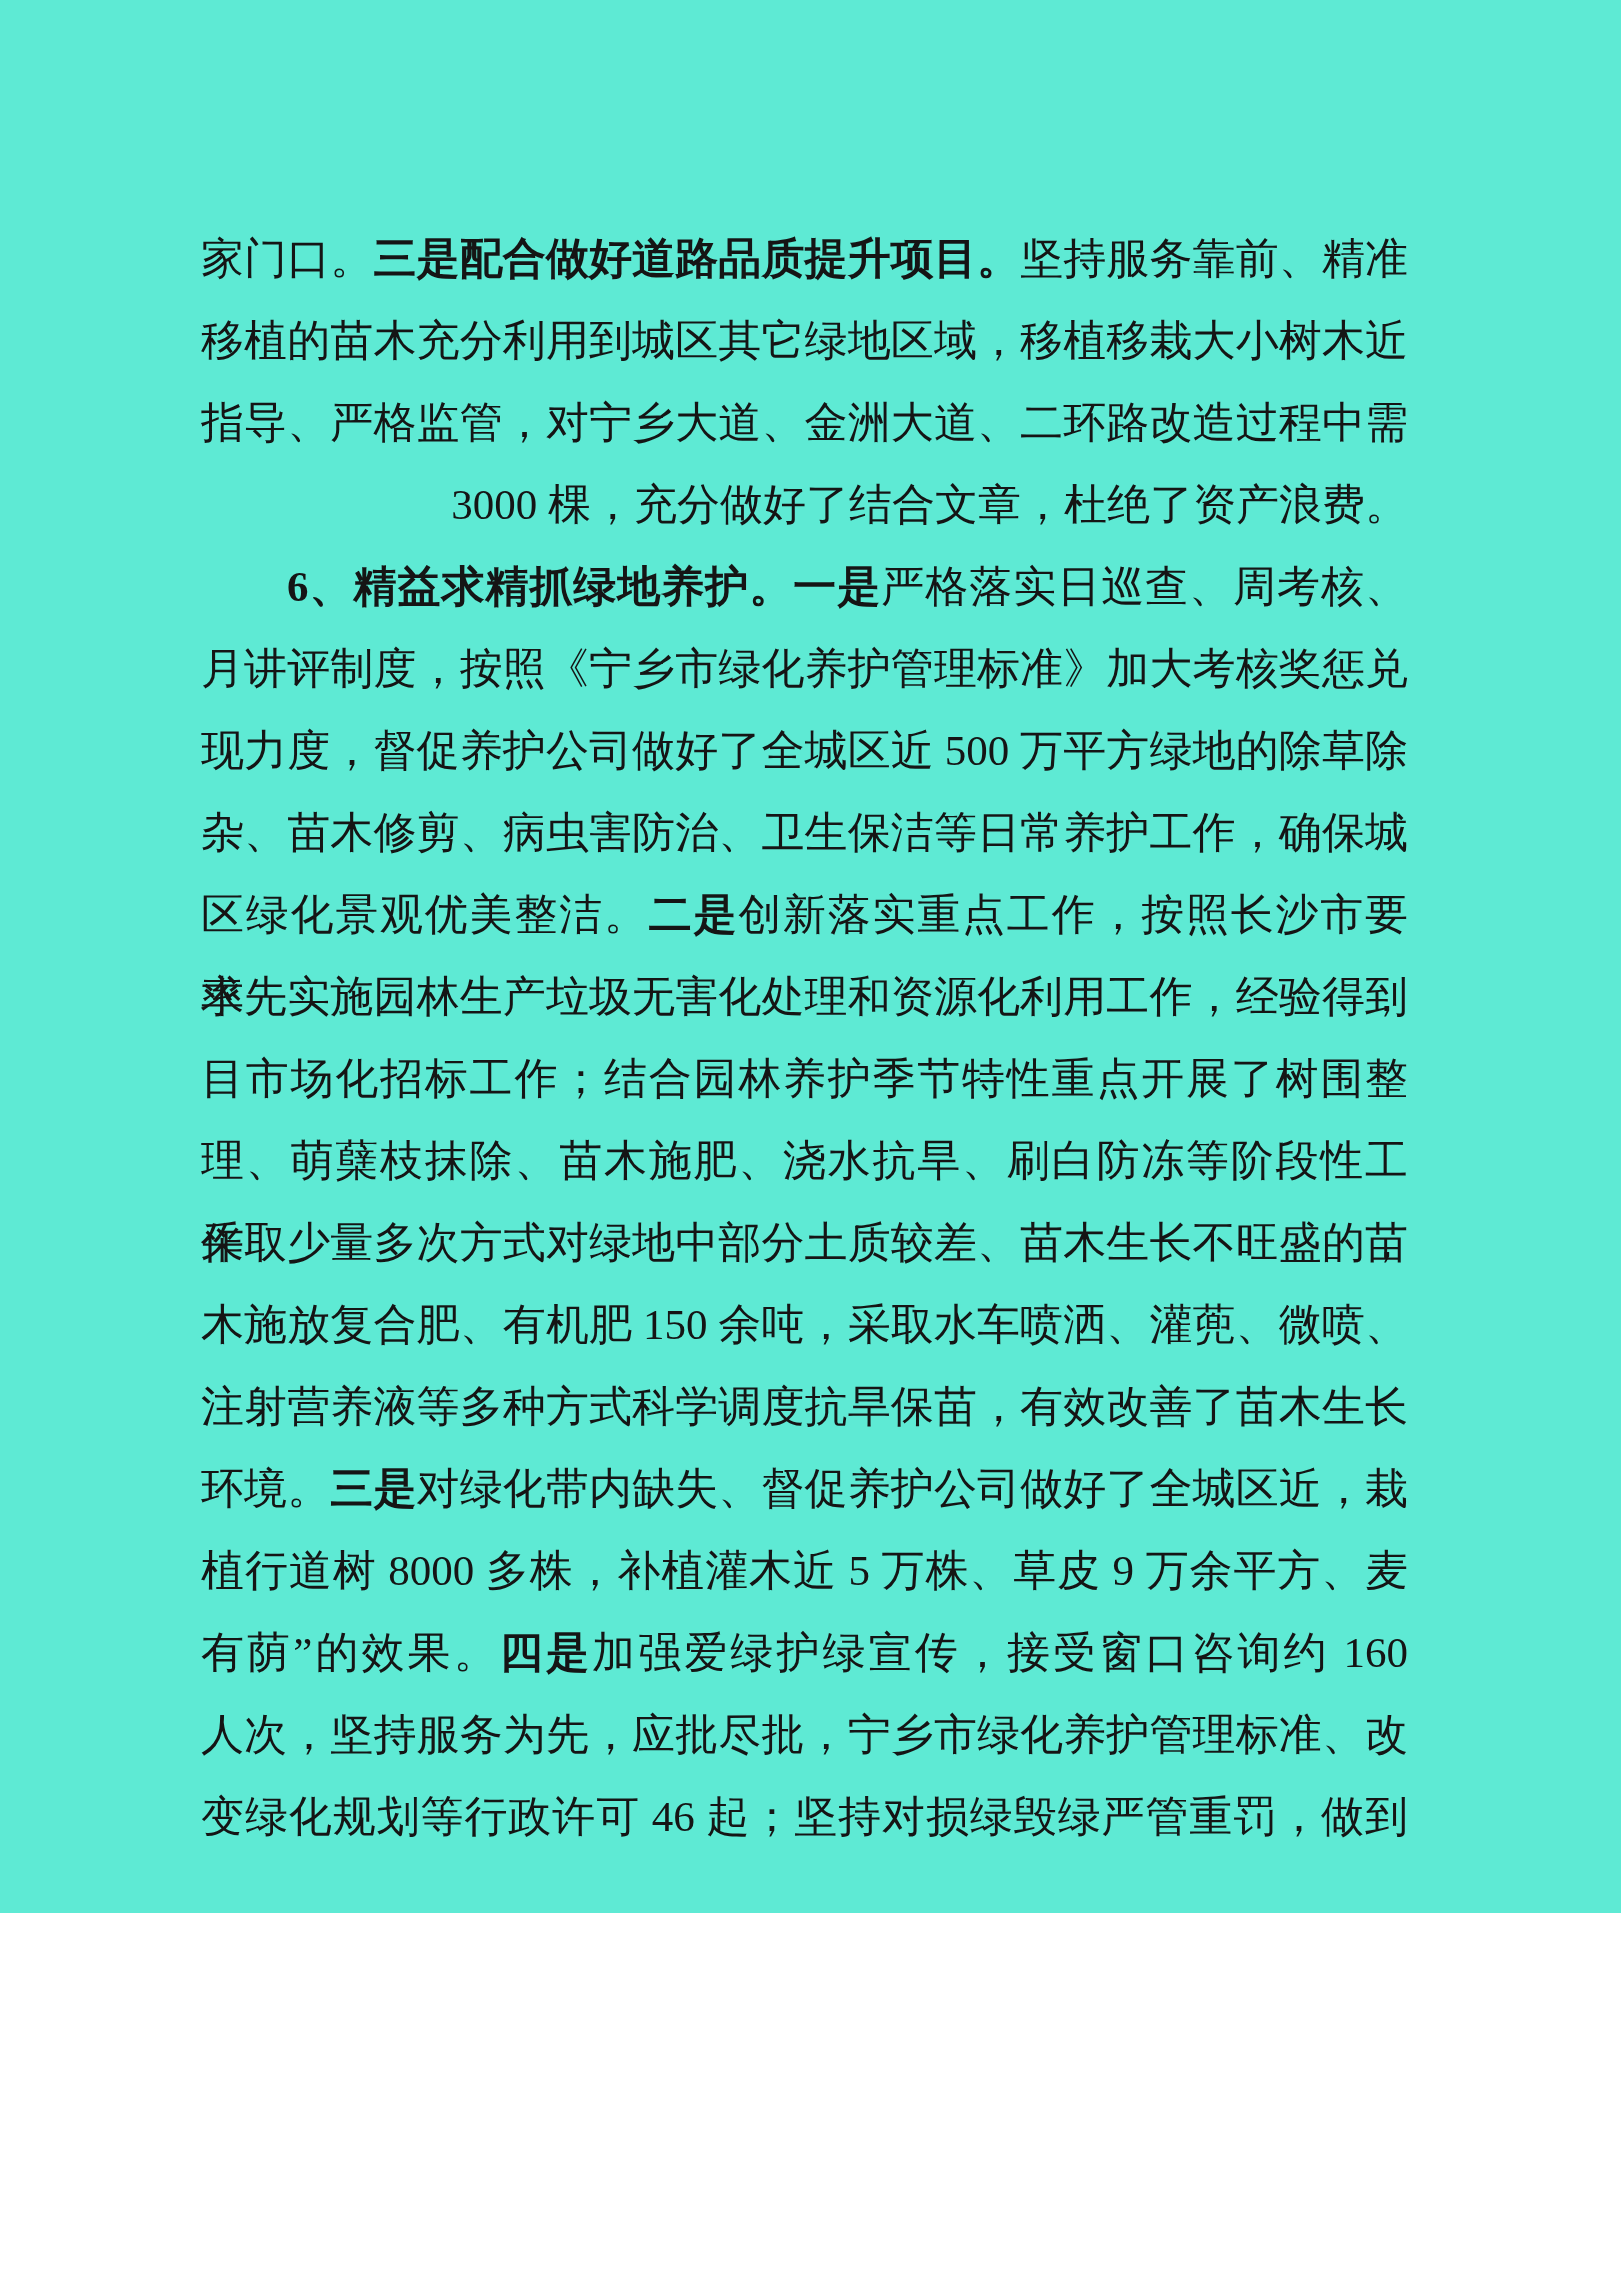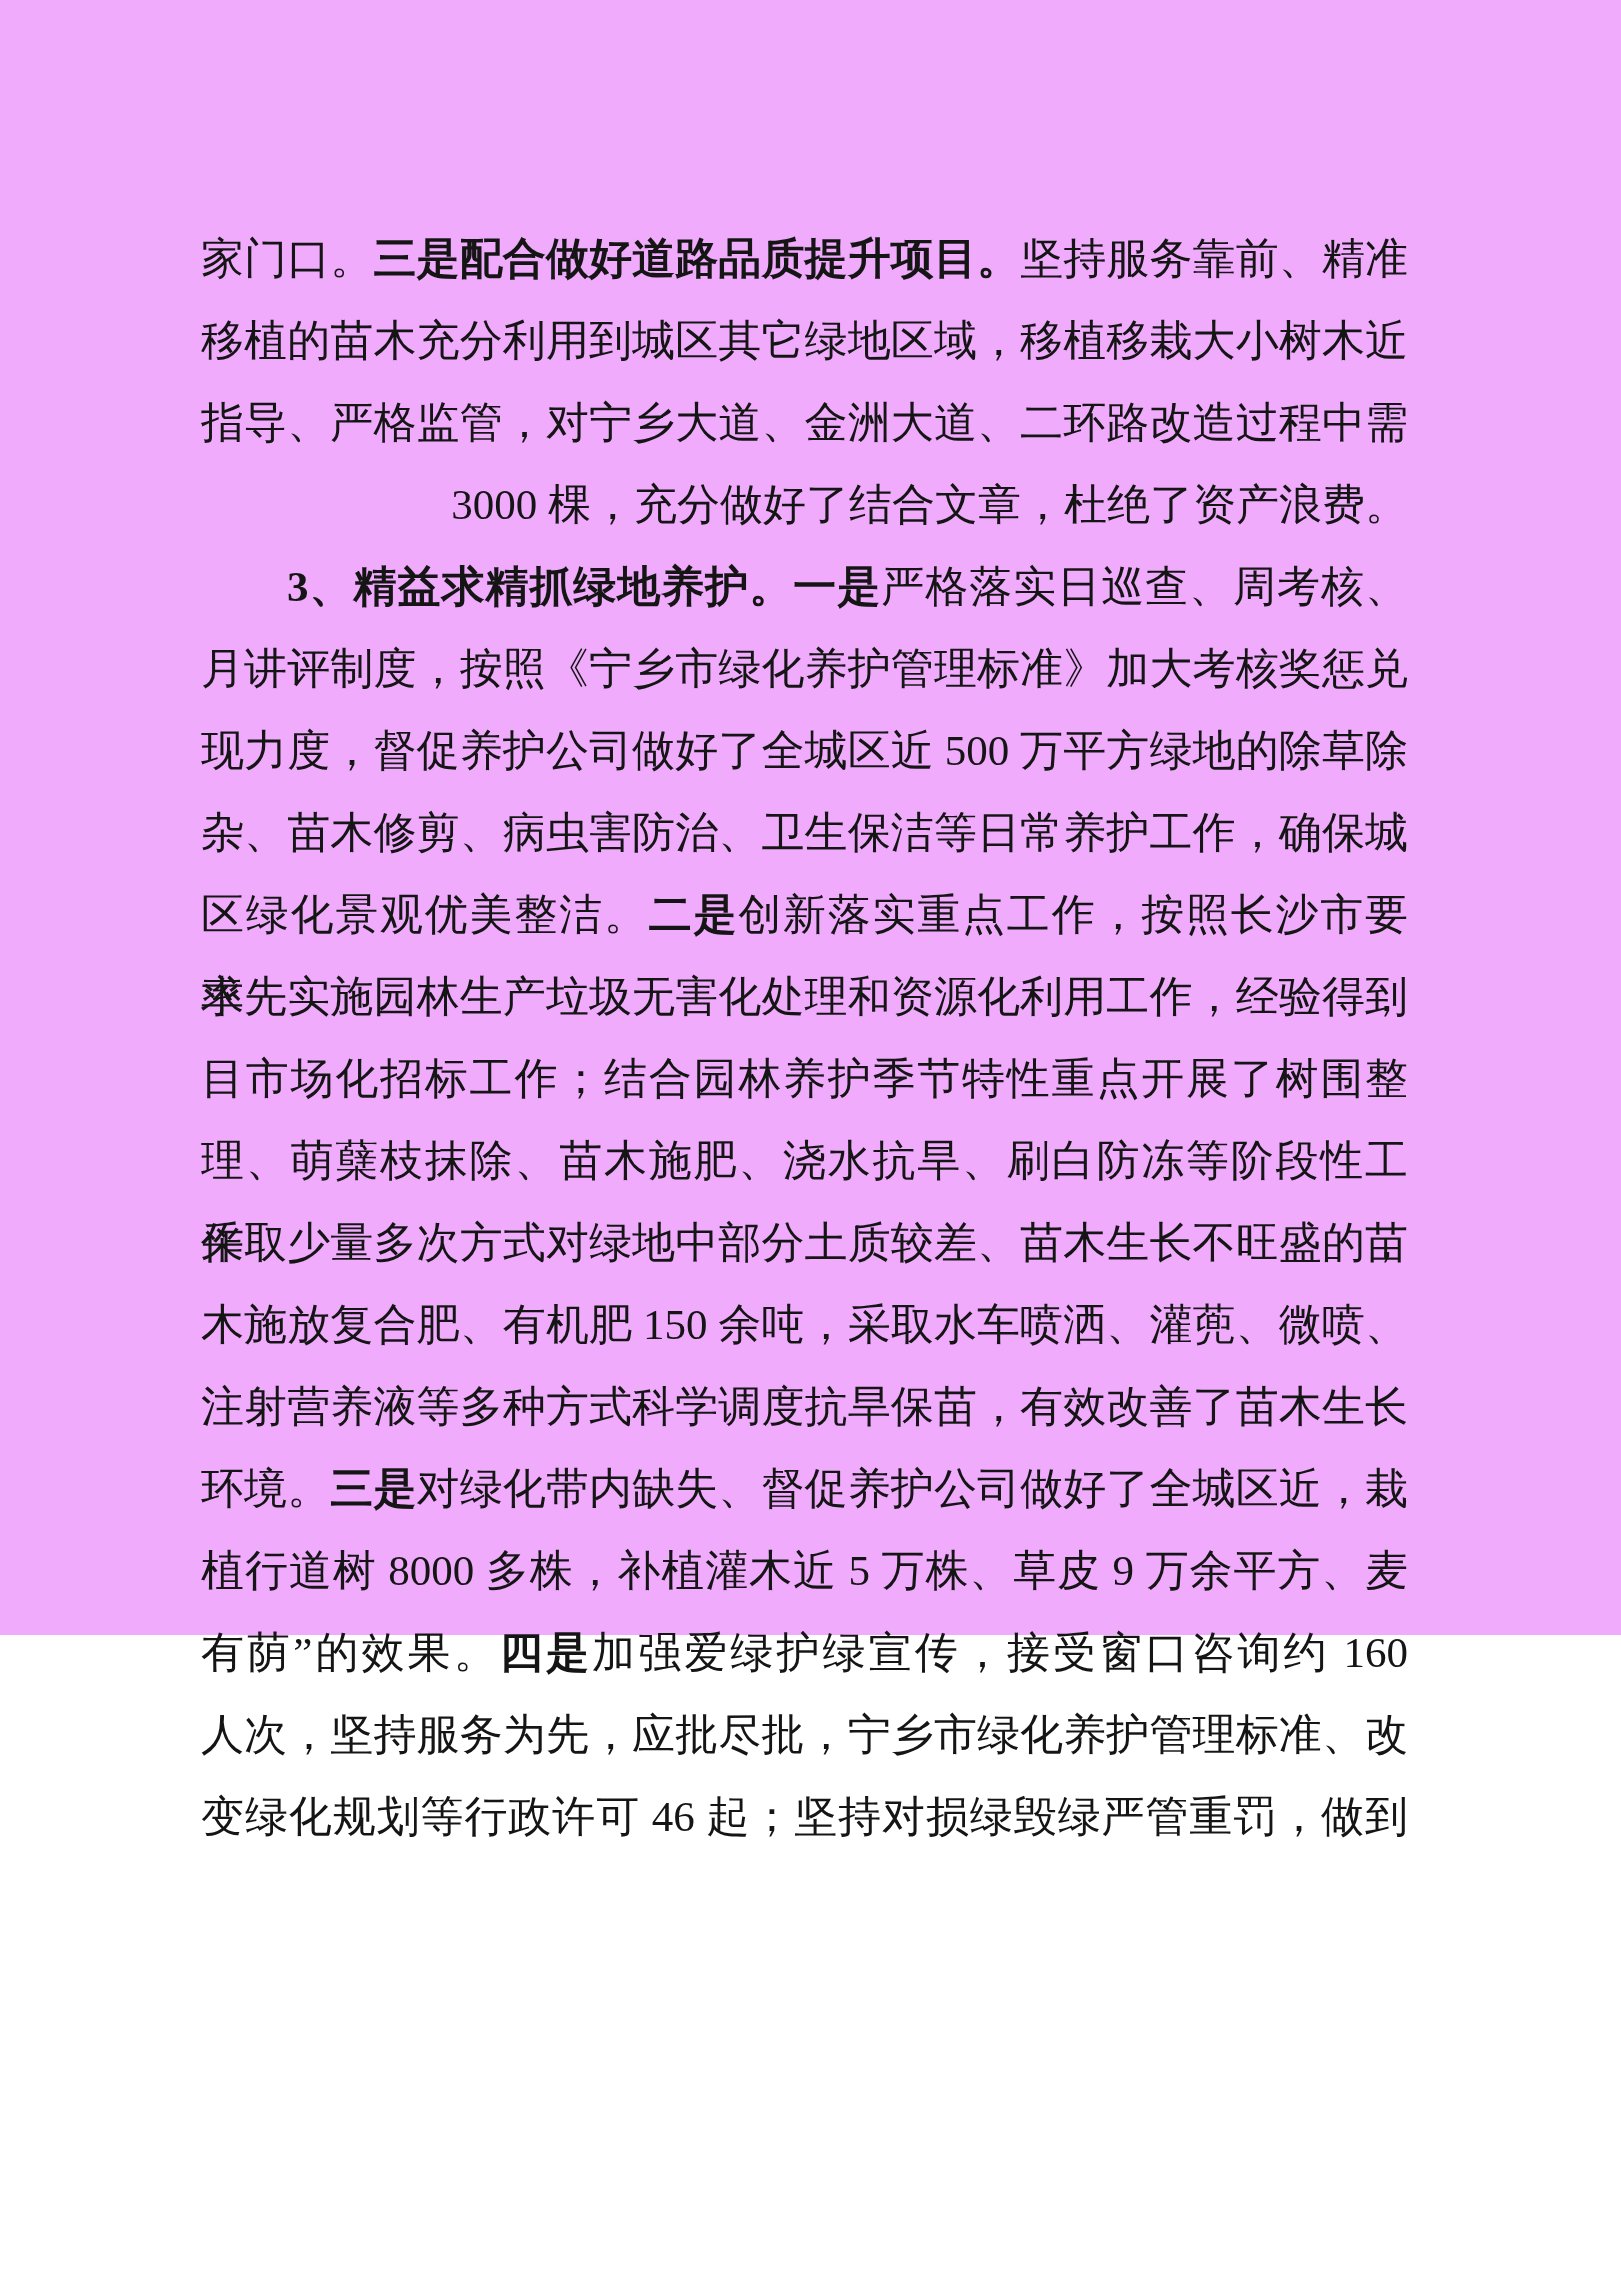--- a/index.html
+++ b/index.html
@@ -9,22 +9,22 @@
   }
   body {
     width: 1621px;
     height: 2293px;
     background: #ffffff;
     overflow: hidden;
   }
   .page {
     position: relative;
     width: 1621px;
-    height: 1635px;
-    background: #f0abfc;
+    height: 1913px;
+    background: #5eead4;
   }
   .text-block {
     position: absolute;
     left: 201px;
     top: 218px;
     width: 1207px;
     font-family: "Liberation Serif", "DejaVu Serif", serif;
     color: #151515;
     -webkit-font-smoothing: antialiased;
   }
@@ -48,21 +48,21 @@
 </style>
 </head>
 <body>
 
 <div class="page">
   <div class="text-block">
       <div class="line fill"><span>家门口。</span><b>三是配合做好道路品质提升项目。</b><span>坚持服务靠前、精准</span></div>
       <div class="line fill"><span>移植的苗木充分利用到城区其它绿地区域，移植移栽大小树木近</span></div>
       <div class="line fill"><span>指导、严格监管，对宁乡大道、金洲大道、二环路改造过程中需</span></div>
       <div class="line"><span>3000 棵，充分做好了结合文章，杜绝了资产浪费。</span></div>
-      <div class="line fill indent"><b>3、精益求精抓绿地养护。一是</b><span>严格落实日巡查、周考核、</span></div>
+      <div class="line fill indent"><b>6、精益求精抓绿地养护。一是</b><span>严格落实日巡查、周考核、</span></div>
       <div class="line fill"><span>月讲评制度，按照《宁乡市绿化养护管理标准》加大考核奖惩兑</span></div>
       <div class="line fill"><span>现力度，督促养护公司做好了全城区近 500 万平方绿地的除草除</span></div>
       <div class="line fill"><span>杂、苗木修剪、病虫害防治、卫生保洁等日常养护工作，确保城</span></div>
       <div class="line fill"><span>区绿化景观优美整洁。</span><b>二是</b><span>创新落实重点工作，按照长沙市要求，</span></div>
       <div class="line fill"><span>率先实施园林生产垃圾无害化处理和资源化利用工作，经验得到</span></div>
       <div class="line fill"><span>目市场化招标工作；结合园林养护季节特性重点开展了树围整</span></div>
       <div class="line fill"><span>理、萌蘖枝抹除、苗木施肥、浇水抗旱、刷白防冻等阶段性工作，</span></div>
       <div class="line fill"><span>采取少量多次方式对绿地中部分土质较差、苗木生长不旺盛的苗</span></div>
       <div class="line fill"><span>木施放复合肥、有机肥 150 余吨，采取水车喷洒、灌蔸、微喷、</span></div>
       <div class="line fill"><span>注射营养液等多种方式科学调度抗旱保苗，有效改善了苗木生长</span></div>

